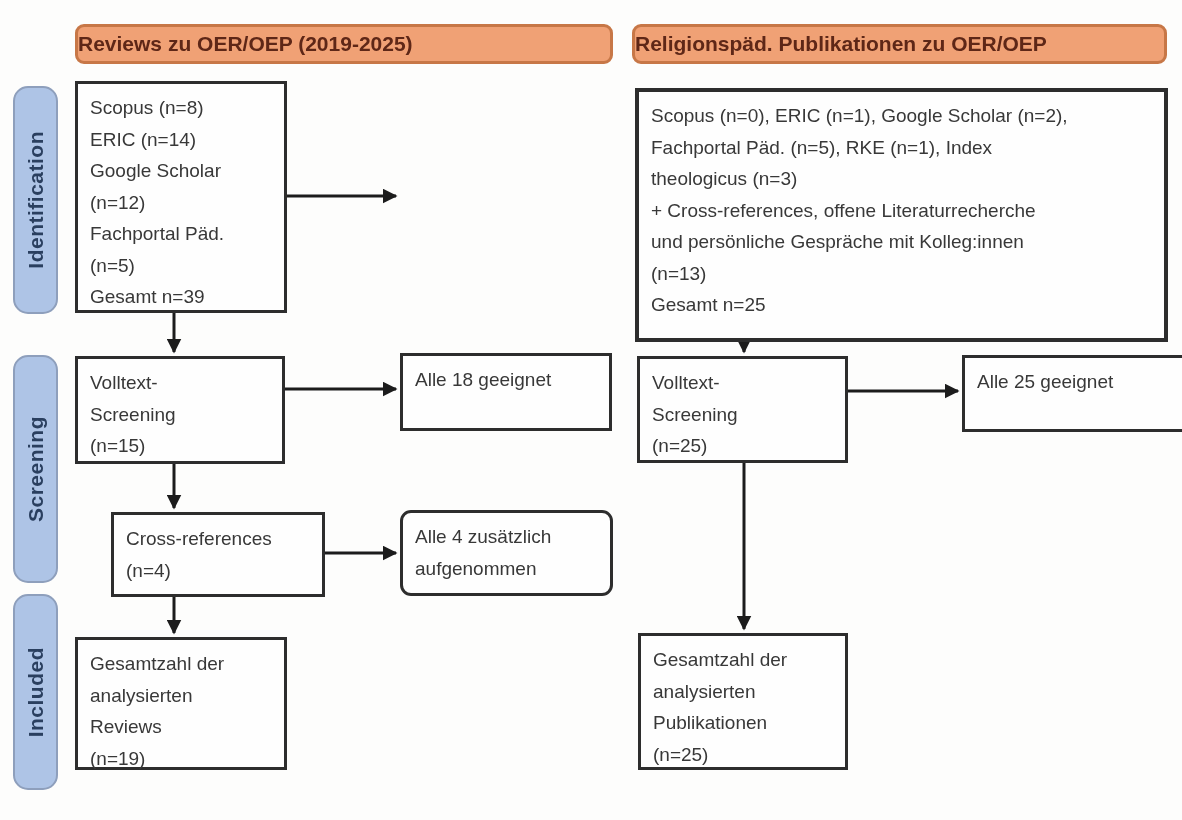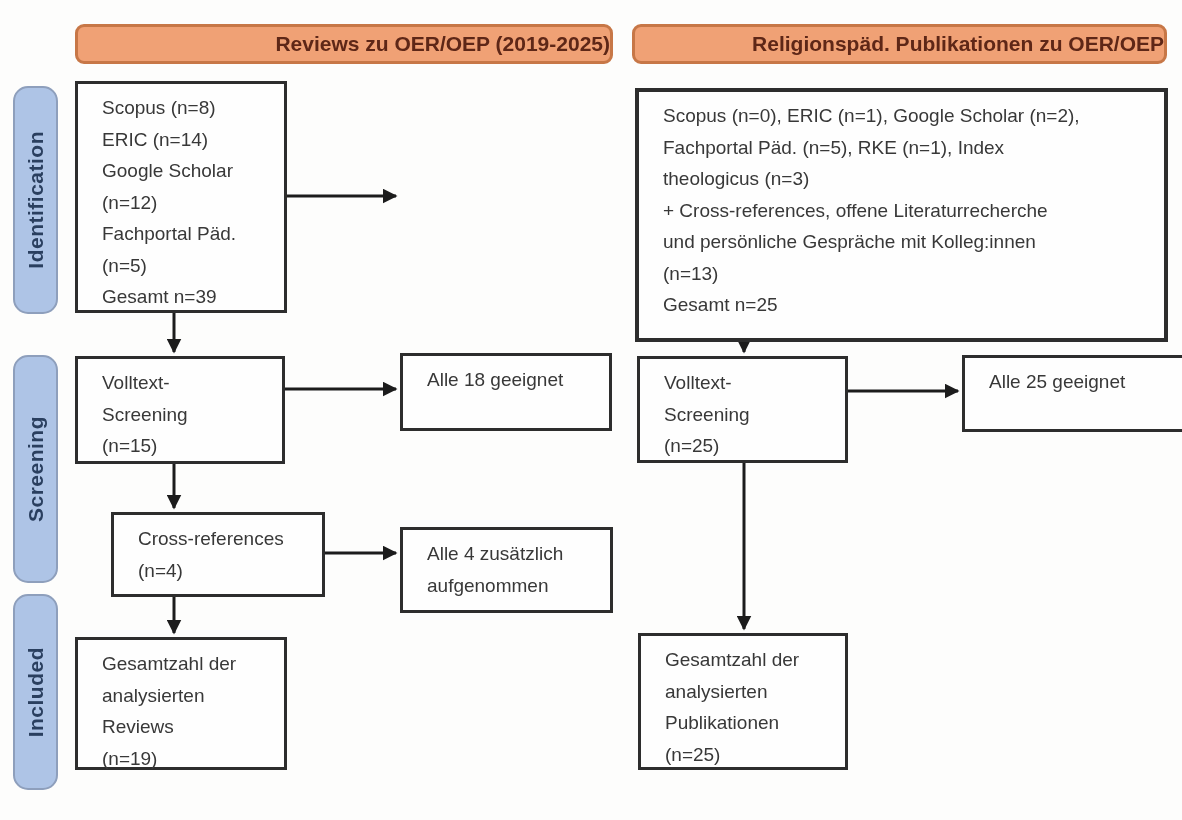--- a/index.html
+++ b/index.html
@@ -16,21 +16,21 @@
     overflow:hidden;
   }
   .arrows{position:absolute;left:0;top:0;z-index:1;}
   .hdr{
     position:absolute;z-index:2;
     box-sizing:border-box;
     height:40px;
     background:var(--c-orange-fill,#F0A175);
     border:3px solid var(--c-orange-border,#C77747);
     border-radius:9px;
-    display:flex;align-items:center;justify-content:flex-end;
+    display:flex;align-items:center;justify-content:flex-start;
     font-weight:bold;font-size:21px;
     color:var(--c-orange-text,#5E2717);
     white-space:nowrap;
   }
   .pill{
     position:absolute;z-index:2;left:13px;width:45px;
     box-sizing:border-box;
     background:var(--c-pill-fill,#AEC4E6);
     border:2px solid var(--c-pill-border,#8E9FBC);
     border-radius:15px;
@@ -43,21 +43,21 @@
     color:var(--c-pill-text,#2A3F5F);
     letter-spacing:0.5px;
   }
   .box{
     position:absolute;z-index:2;
     box-sizing:border-box;
     background:#fefefe;
     border:3px solid var(--c-box-border,#2D2D2D);
   }
   .box-text{
-    padding:8px 24px;
+    padding:8px 12px;
     font-size:19px;line-height:31.5px;
     color:var(--c-box-text,#383838);
     white-space:pre-line;
   }
   .box.big{border-width:4px;}
 </style>
 </head>
 <body>
 
 <div class="canvas" style="--c-orange-fill: #F0A175; --c-orange-border: #C77747; --c-orange-text: #5E2717; --c-pill-fill: #AEC4E6; --c-pill-border: #8E9FBC; --c-pill-text: #2A3F5F; --c-box-border: #2D2D2D; --c-box-text: #383838; --c-arrow: #1C1C1C;">
@@ -112,21 +112,21 @@
 Screening
 (n=15)</div>
   </div>
   <div class="box" style="left:400px;top:353px;width:212px;height:78px;">
     <div class="box-text">Alle 18 geeignet</div>
   </div>
   <div class="box" style="left:75px;top:512px;width:214px;height:85px;margin-left:36px;">
     <div class="box-text">Cross-references
 (n=4)</div>
   </div>
-  <div class="box" style="left:400px;top:527px;width:213px;height:86px;">
+  <div class="box" style="left:400px;top:510px;width:213px;height:86px;border-radius:11px;">
     <div class="box-text">Alle 4 zusätzlich
 aufgenommen</div>
   </div>
   <div class="box" style="left:75px;top:637px;width:212px;height:133px;">
     <div class="box-text">Gesamtzahl der
 analysierten
 Reviews
 (n=19)</div>
   </div>
 

